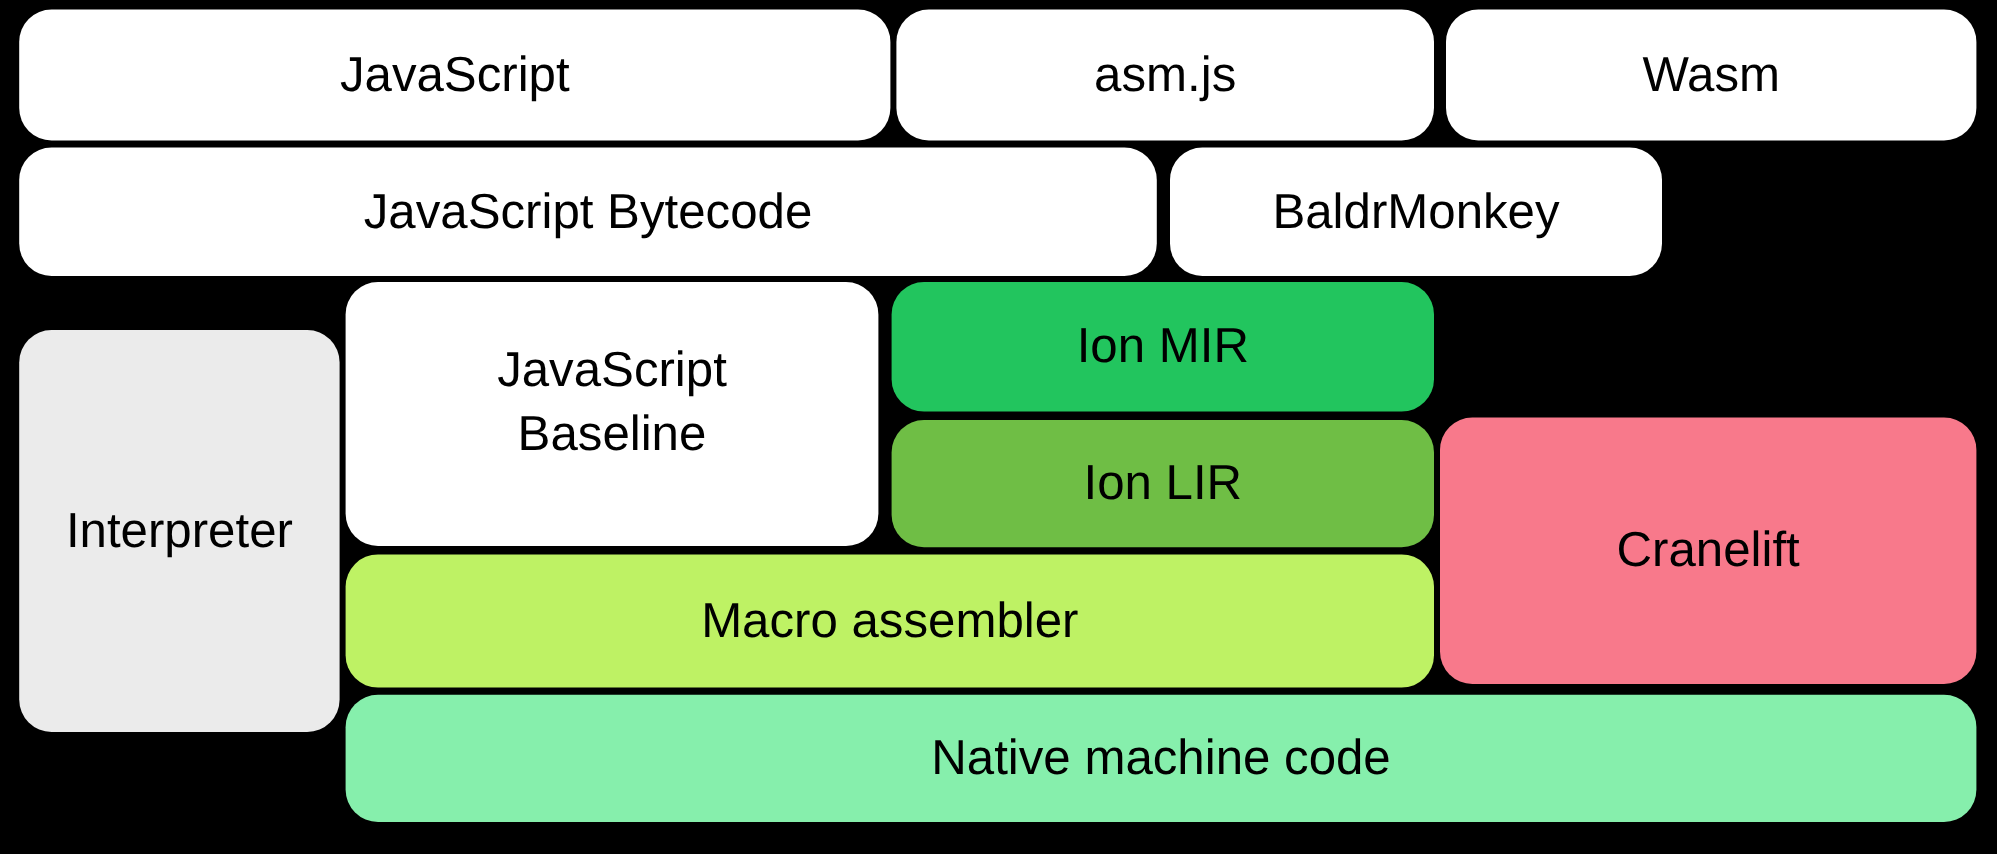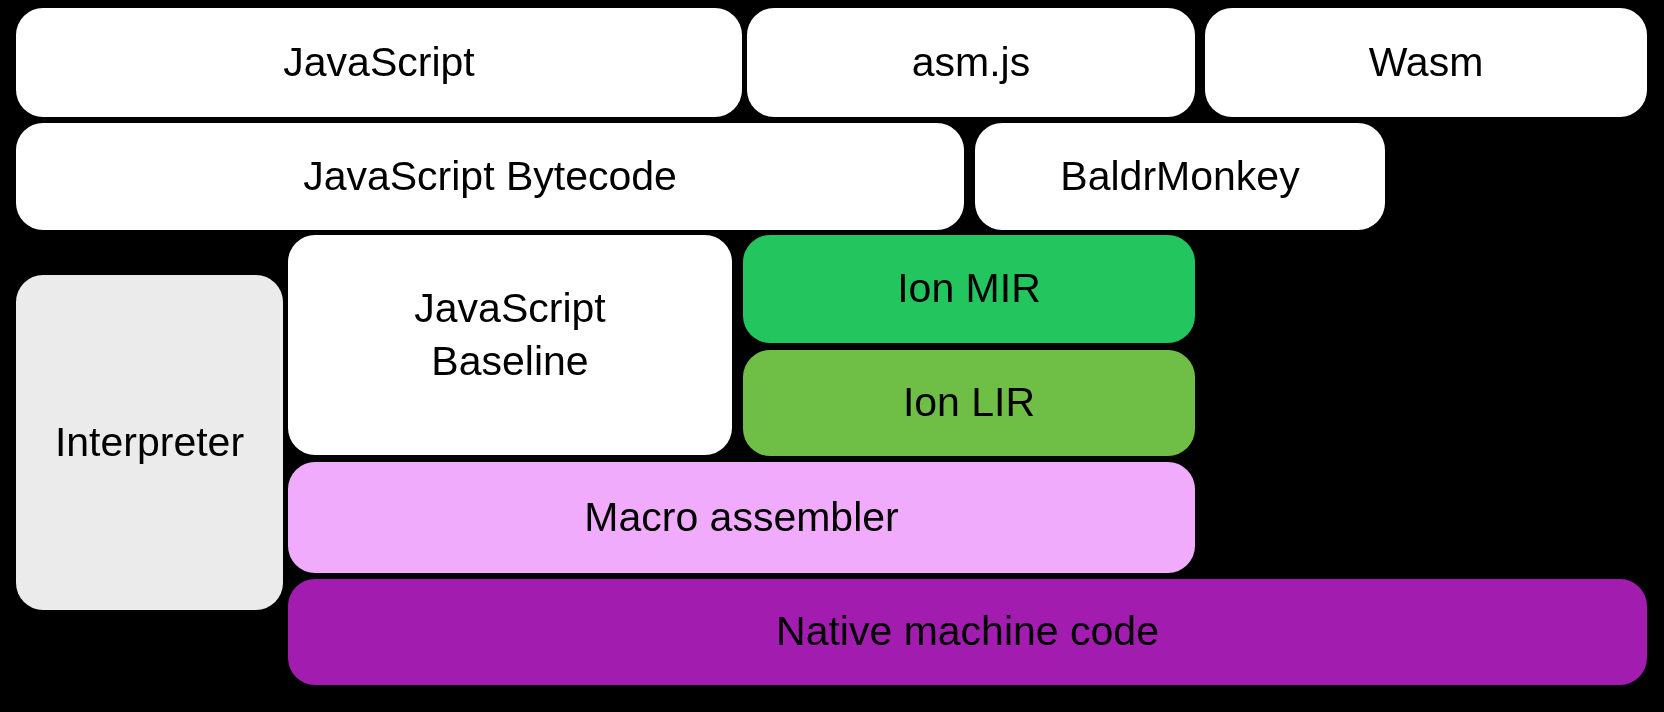--- a/index.html
+++ b/index.html
@@ -47,18 +47,19 @@
 
   <div class="box" style="left: 16px; top: 235px; width: 267px; height: 335px; background-color: rgb(235, 235, 235); margin-top: 40px;">Interpreter</div>
 
   <div class="box" style="left: 288px; top: 235px; width: 444px; height: 220px; padding-bottom: 20px; background-color: rgb(255, 255, 255);">JavaScript
 Baseline</div>
 
   <div class="box" style="left: 743px; top: 235px; width: 452px; height: 108px; background-color: #22c55e;">Ion MIR</div>
 
   <div class="box" style="left: 743px; top: 350px; width: 452px; height: 106px; background-color: rgb(111, 190, 69);">Ion LIR</div>
 
+  <div class="box" style="left: 1200px; top: 348px; width: 447px; height: 222px; background-color: rgb(248, 121, 139);">Cranelift</div>
 
-  <div class="box" style="left: 288px; top: 462px; width: 907px; height: 111px; background-color: #f0abfc;">Macro assembler</div>
+  <div class="box" style="left: 288px; top: 462px; width: 907px; height: 111px; background-color: #bef264;">Macro assembler</div>
 
-  <div class="box" style="left: 288px; top: 579px; width: 1359px; height: 106px; background-color: #a21caf;">Native machine code</div>
+  <div class="box" style="left: 288px; top: 579px; width: 1359px; height: 106px; background-color: #86efac;">Native machine code</div>
 
 </div>
 
 </body></html>

